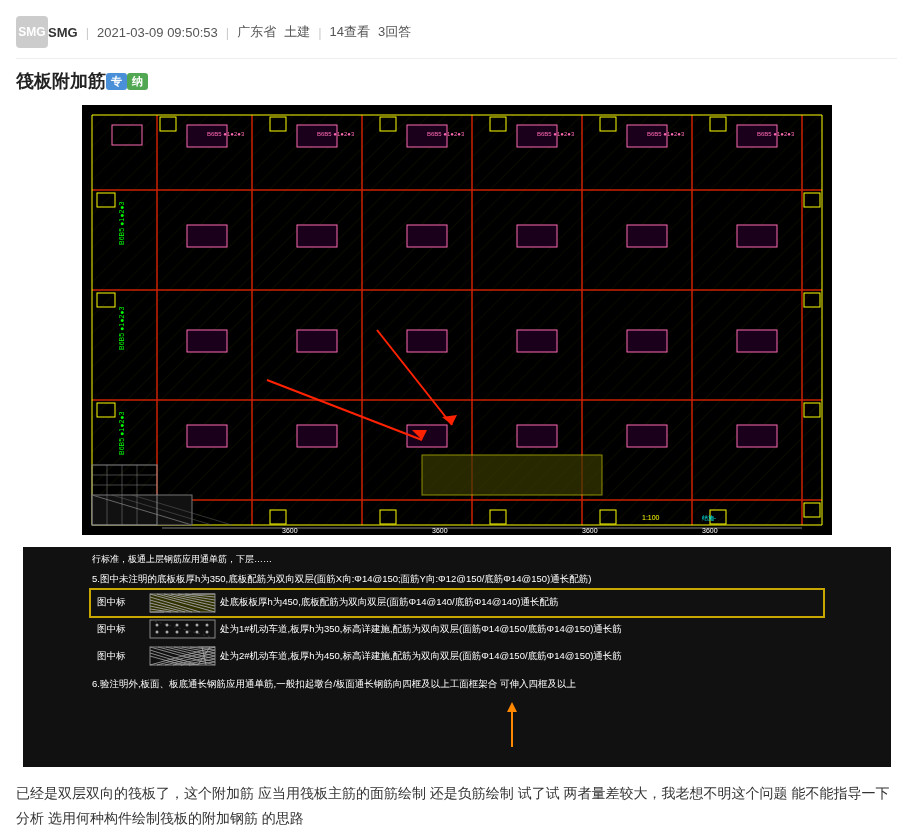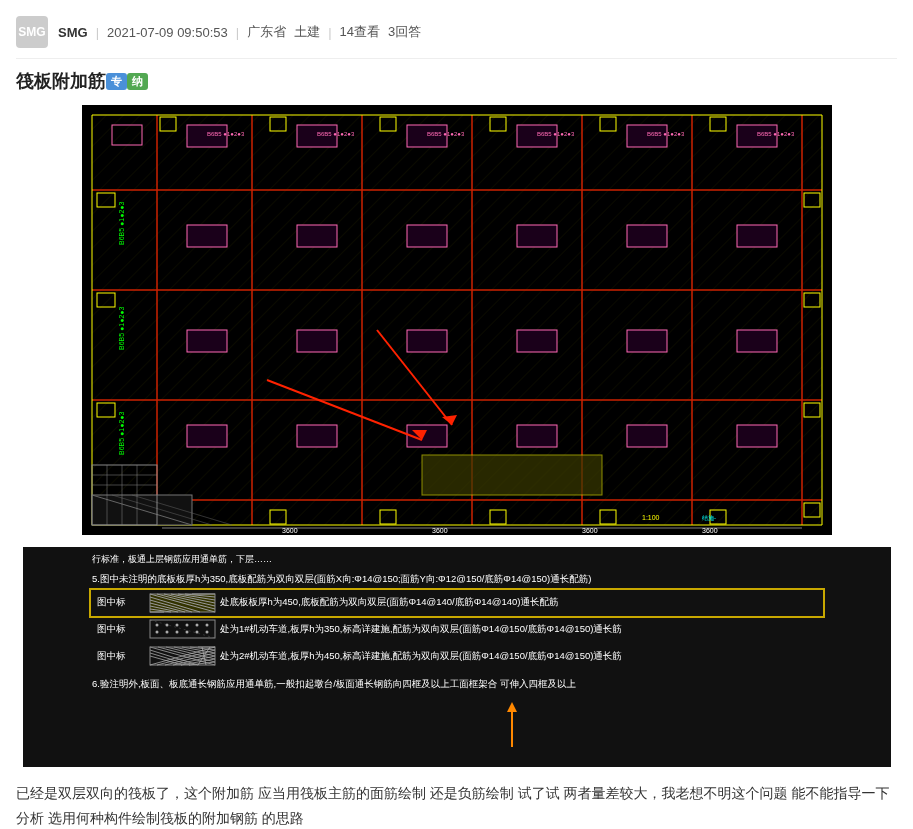--- a/index.html
+++ b/index.html
@@ -11,21 +11,20 @@
       width: 913px;
       min-height: 829px;
     }
     .page-container {
       background: #fff;
       padding: 10px 16px;
     }
     .header-bar {
       display: flex;
       align-items: center;
-      gap: 10px;
       padding: 6px 0 10px 0;
       border-bottom: 1px solid #eee;
       margin-bottom: 10px;
     }
     .avatar {
       width: 32px;
       height: 32px;
       background: #ccc;
       border-radius: 4px;
       display: flex;
@@ -116,21 +115,21 @@
 
 <div class="page-container">
 
   <div class="header-bar">
     <div class="avatar">
       <span>SMG</span>
     </div>
     <div class="header-meta">
       <span class="username">SMG</span>
       <span class="divider">|</span>
-      <span>2021-07-09 09:50:53</span>
+      <span>2021-03-09 09:50:53</span>
       <span class="divider">|</span>
       <span>广东省</span>
       <span>土建</span>
       <span class="divider">|</span>
       <span>14查看</span>
       <span>3回答</span>
     </div>
   </div>
 
   <div class="post-title">

